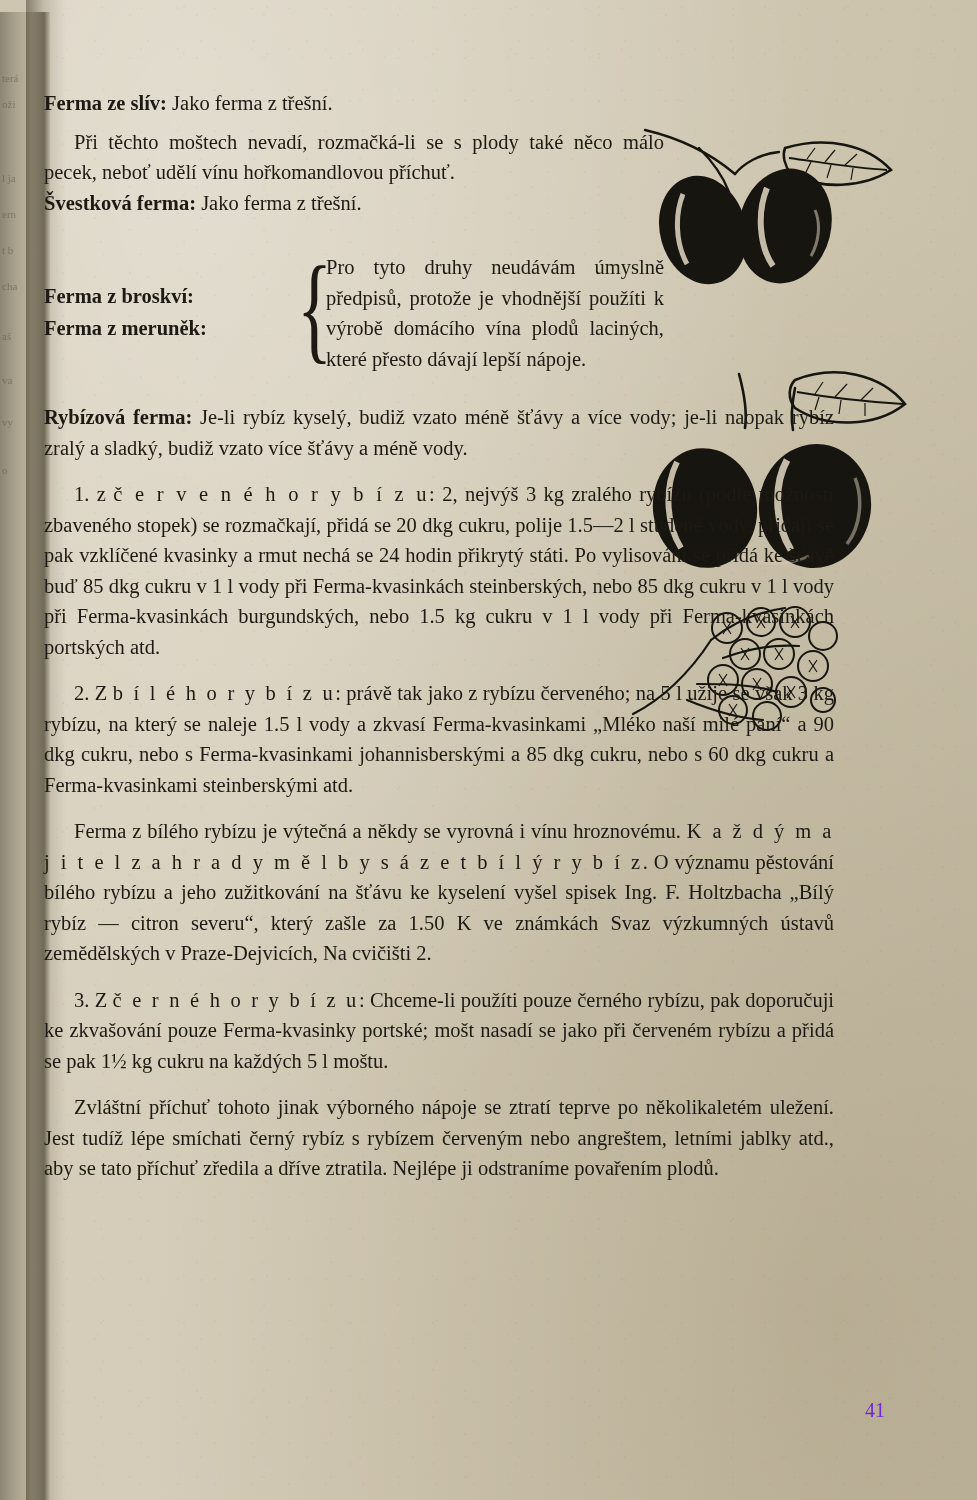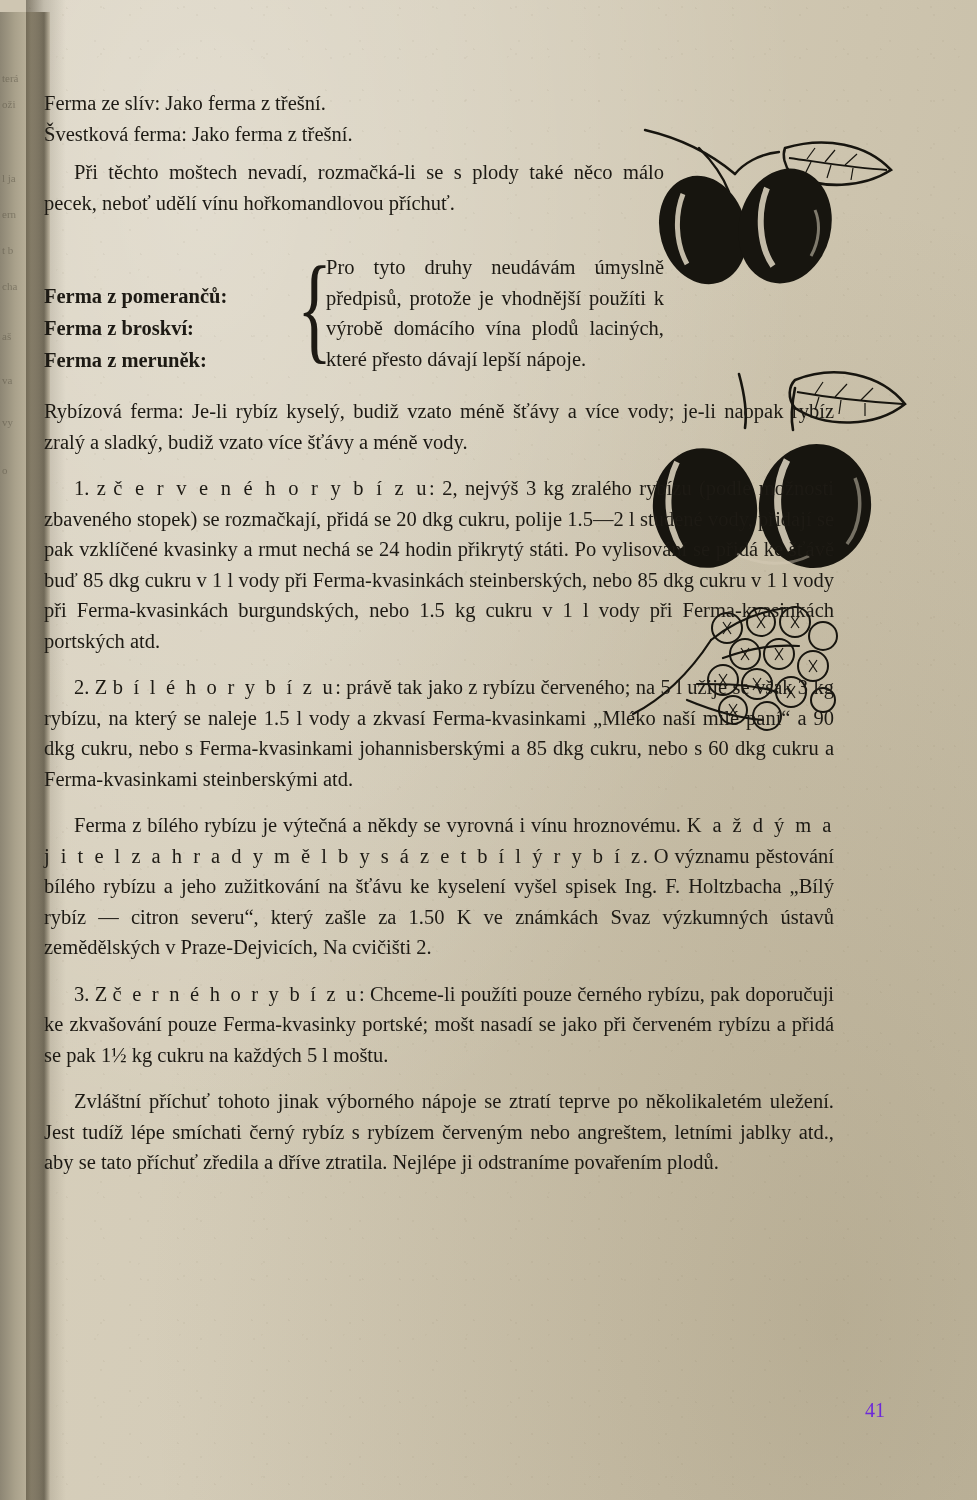--- a/index.html
+++ b/index.html
@@ -78,21 +78,21 @@
     width: 790px;
     color: #1d1a14;
     font-size: 20.5px;
     line-height: 30.5px;
     text-align: justify;
   }
   .p {
     margin: 0 0 0 0;
   }
   .indent { text-indent: 30px; margin-top: 16px; }
-  .bold { font-weight: normal; }
+  .bold { font-weight: bold; }
   .wide { letter-spacing: 2.6px; }
 
   
   .narrow { width: 620px; }
   .narrow2 { width: 620px; }
 
   
   #brace-block {
     position: relative;
     width: 620px;
@@ -121,21 +121,21 @@
   }
   #brace-text {
     position: absolute;
     left: 282px;
     top: 8px;
     width: 338px;
     text-align: justify;
     font-size: 20.5px;
     line-height: 30.5px;
   }
-  #after-brace { }
+  #after-brace { margin-top: 6px; }
   #wide-text { width: 790px; }
 
   .pagenum {
     position: absolute;
     right: 92px;
     bottom: 78px;
     font-size: 20px;
     color: #6d28d9;
   }
 
@@ -277,29 +277,28 @@
     </svg>
 
   </div>
 
   <div id="content">
 
     <div class="p narrow">
       <span class="bold">Ferma ze slív:</span><span> Jako ferma z třešní.</span>
     </div>
 
+    <div class="p narrow2 indent" style="margin-top:8px">Při těchto moštech nevadí, rozmačká-li se s plody také něco málo pecek, neboť udělí vínu hořkomandlovou příchuť.</div>
+
     <div class="p narrow">
       <span class="bold">Švestková ferma:</span><span> Jako ferma z třešní.</span>
     </div>
 
-    <div class="p narrow2 indent" style="margin-top:8px">Při těchto moštech nevadí, rozmačká-li se s plody také něco málo pecek, neboť udělí vínu hořkomandlovou příchuť.</div>
-
     <div id="brace-block">
       <div id="brace-labels">
-        <div>Ferma z pomerančů:</div>
         <div>Ferma z broskví:</div>
         <div>Ferma z meruněk:</div>
       </div>
       <div id="brace-glyph">{</div>
       <div id="brace-text">Pro tyto druhy neudávám úmyslně předpisů, protože je vhodnější použíti k výrobě domácího vína plodů laciných, které přesto dávají lepší nápoje.</div>
     </div>
 
     <div id="wide-text">
 
       <div class="p" id="after-brace">

